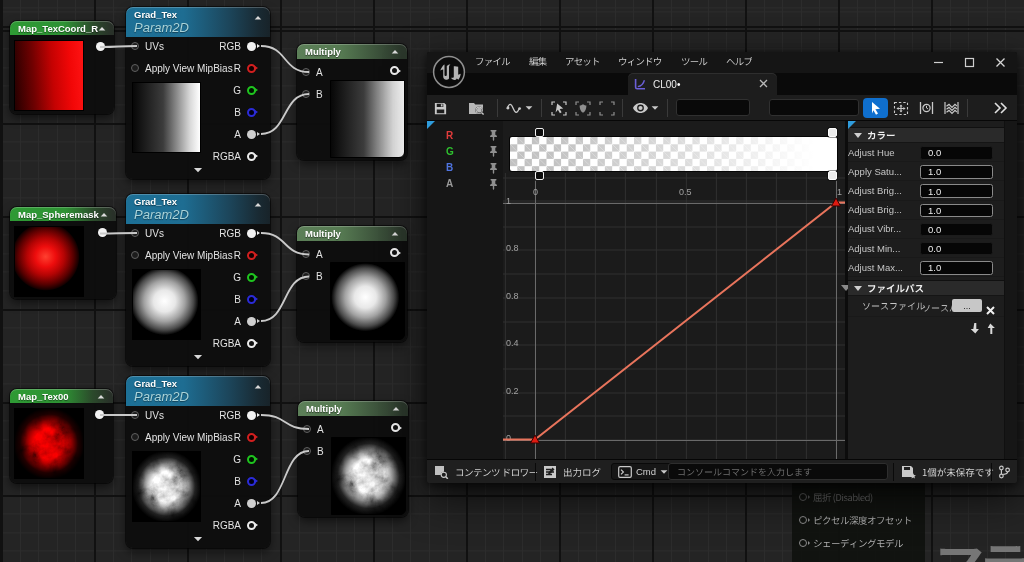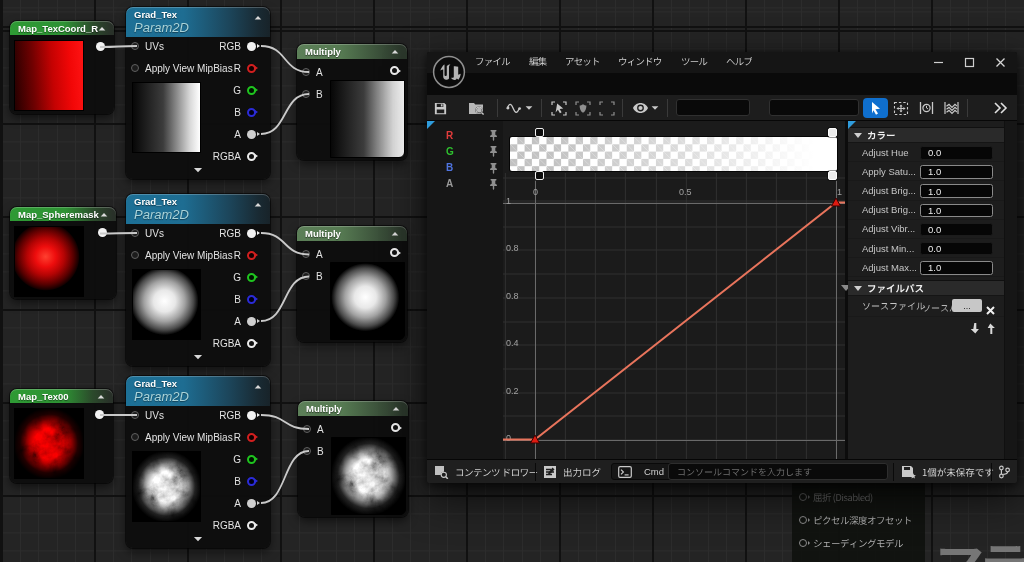--- a/index.html
+++ b/index.html
@@ -111,33 +111,33 @@
 .tick{position:absolute;color:#a2a2a2;font-size:9px}
 #curve-svg{position:absolute;left:0;top:0;width:342px;height:338px}
 #splitter{position:absolute;left:418px;top:0;width:3px;height:100%;background:#0c0c0c}
 .splitarrow{position:absolute;left:414px;top:164px;width:0;height:0;border-left:5px solid transparent;border-right:5px solid transparent;border-top:6px solid #8a8a8a}
 
 #rpanel{position:absolute;left:421px;top:0;width:169px;height:100%;background:#1d1d1d}
 .psection{position:relative;height:16px;box-sizing:border-box;background:#2a2a2a;display:flex;align-items:center;padding-left:6px;border-top:1px solid #101010;border-bottom:1px solid #151515}
 .psection .parrow{width:0;height:0;border-left:4px solid transparent;border-right:4px solid transparent;border-top:5px solid #cfcfcf;margin-right:5px}
 .psection .jp{color:#efefef}
 .prow{position:relative;height:19.2px;box-sizing:border-box;display:flex;align-items:center;border-bottom:1px solid #191919}
-.plabel{color:#c6c6c6;font-size:9.5px;margin-left:14px;white-space:nowrap}
+.plabel{color:#c6c6c6;font-size:9.5px;white-space:nowrap}
 .pfield{position:absolute;left:72px;top:3px;width:73px;height:13.5px;border-radius:2.5px;background:#060606;color:#ececec;
  font-size:9.5px;display:flex;align-items:center;padding-left:7px;box-sizing:border-box}
 .pfield.lit{border:1px solid #8a8a8a}
 .pfield.dark{border:1px solid #1c1c1c}
 #srcrow .plabel{margin-left:14px}
 #rscroll{position:absolute;right:0px;top:0;width:12px;height:100%;background:#161616;border-left:1px solid #101010}
 
 #statusbar{position:absolute;left:0;top:407px;width:100%;height:24px;background:#1f1f1f;border-top:1px solid #060606;border-radius:0 0 2px 2px;box-sizing:border-box}
 .sbtn{position:absolute;top:0;height:24px;display:flex;align-items:center;color:#d8d8d8;gap:6px}
 .ssep{position:absolute;top:3px;width:1px;height:18px;background:#0a0a0a}
 #console-field{position:absolute;left:241px;top:3px;width:220px;height:17px;background:#0a0a0a;border:1px solid #2e2e2e;border-radius:3px;box-sizing:border-box;display:flex;align-items:center;color:#6f6f6f;padding-left:8px}
-.cmdchip{position:absolute;left:184px;top:3px;height:17px;display:flex;align-items:center;gap:12px;background:#161616;border:1px solid #090909;border-radius:3px;padding:0 6px;color:#cfcfcf;box-sizing:border-box}
+.cmdchip{position:absolute;left:184px;top:3px;height:17px;display:flex;align-items:center;gap:4px;background:#161616;border:1px solid #090909;border-radius:3px;padding:0 6px;color:#cfcfcf;box-sizing:border-box}
 .cmdchip .cmdtext{font-size:9.5px}
 </style>
 </head>
 <body>
 
 <div id="graph-bg"></div>
 <svg width="0" height="0" style="position:absolute">
 <defs>
 <filter id="fcloud" x="-20%" y="-20%" width="140%" height="140%">
   <feTurbulence type="fractalNoise" baseFrequency="0.055 0.055" numOctaves="5" seed="11" result="t"></feTurbulence>
@@ -493,20 +493,30 @@
           </svg>
         </span>
         <span class="winbtn">
           <svg width="11" height="11" viewBox="0 0 11 11">
             <path stroke="#d6d6d6" stroke-width="1.3" d="M1.5 1.5l8 8M9.5 1.5l-8 8"></path>
           </svg>
         </span>
       </div>
     </div>
     <div id="tabbar">
+      <div class="tab active" style="left:201px;width:149px">
+        <span style="margin-left:6px;line-height:0"><svg width="12" height="12" viewBox="0 0 12 12">
+            <path fill="none" stroke="#6b5fd8" stroke-width="1.6" d="M1.6 1v8.2a1.6 1.6 0 0 0 1.6 1.6H11"></path>
+            <path fill="none" stroke="#6b5fd8" stroke-width="1.4" d="M3.8 8.6C5.4 8.4 9 7 10.4 2.2"></path>
+          </svg></span>
+        <span class="tlabel"><span>CL00</span><span style="color:#fff">•</span></span>
+        <span class="tclose"><svg width="9" height="9" viewBox="0 0 9 9">
+            <path stroke="#b9b9b9" stroke-width="1.3" d="M1 1l7 7M8 1L1 8"></path>
+          </svg></span>
+      </div>
     </div>
     <div id="toolbar">
       <span class="icn" style="left:6px;top:6px"><svg width="15" height="15" viewBox="0 0 16 16">
           <path fill="currentColor" d="M2 2h10l2 2v10H2V2zm2 1v3.5h7V3H4zm4.4.5h1.8v2.4H8.4V3.5zM4 9v4h8V9H4z"></path>
         </svg></span>
       <span class="icn" style="left:41px;top:6px"><svg width="17" height="15" viewBox="0 0 17 15">
           <path fill="currentColor" d="M1 2h5l1.2 1.5H15V13H1V2z" opacity=".9"></path>
           <circle cx="11.2" cy="9.2" r="3.1" fill="none" stroke="#1d1d1d" stroke-width="1.4"></circle>
           <circle cx="11.2" cy="9.2" r="3.1" fill="none" stroke="currentColor" stroke-width="1.1"></circle>
           <path d="M13.4 11.4 15.6 13.6" stroke="#1d1d1d" stroke-width="2.4"></path>

